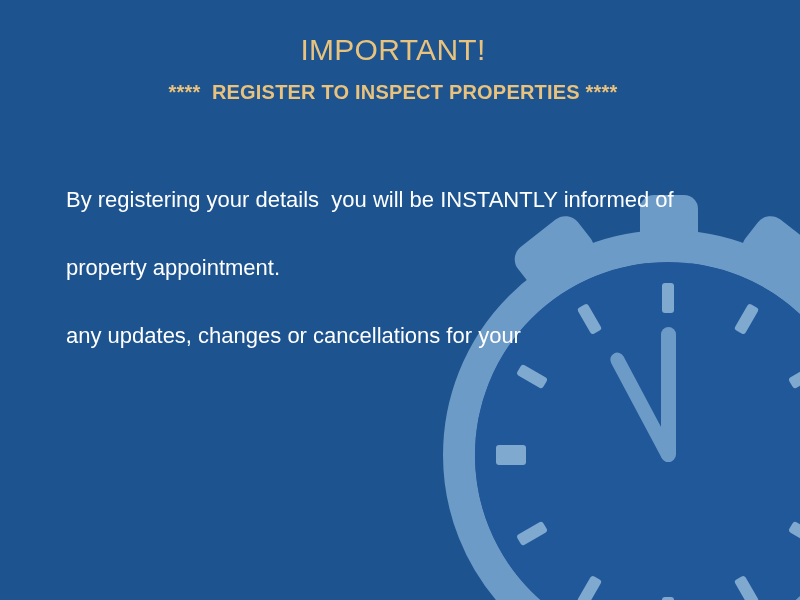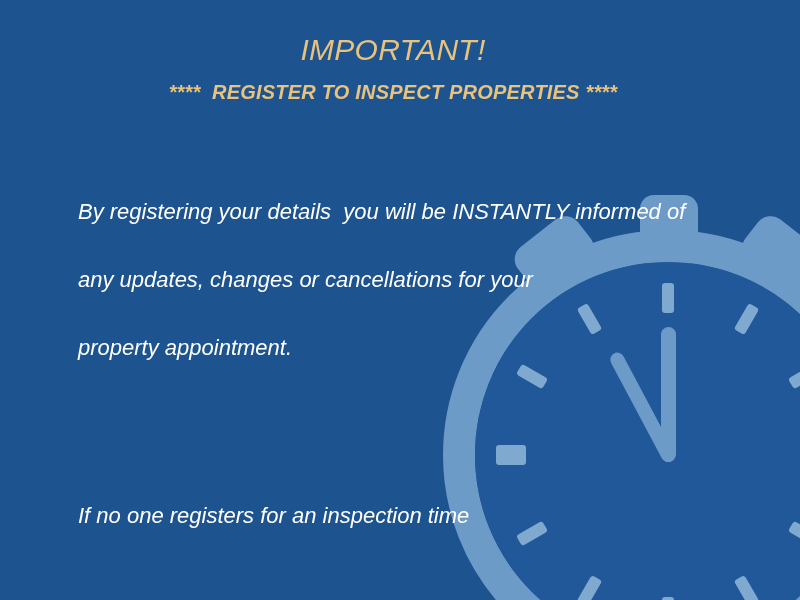--- a/index.html
+++ b/index.html
@@ -28,21 +28,20 @@
     pointer-events: none;
   }
 
   
   #content {
     position: absolute;
     left: 0;
     top: 0;
     width: 640px;
     height: 600px;
-    font-style: italic;
   }
 
   .headline-block {
     position: absolute;
     left: 0;
     top: 30px;
     width: 786px;
     text-align: center;
   }
   .headline-1 {
@@ -63,21 +62,21 @@
     margin-top: 3px;
   }
 
   .body-block {
     position: absolute;
     left: 62px;
     top: 144px;
     width: 650px;
   }
   .para {
-    margin: 16px;
+    margin: 4px;
     white-space: pre-wrap;
   }
   .para-line {
     color: #ffffff;
     font-size: 22px;
     font-weight: 400;
     line-height: 32px;
     white-space: pre;
   }
   .gap {
@@ -159,27 +158,26 @@
 
     <div class="headline-block">
       <div class="headline-1">IMPORTANT!</div>
       <div class="headline-2">****  REGISTER TO INSPECT PROPERTIES ****</div>
     </div>
 
     <div class="body-block">
 
       <div class="para">
         <div class="para-line">By registering your details  you will be INSTANTLY informed of</div>
+        <div class="para-line">property appointment.</div>
         <div class="para-line">any updates, changes or cancellations for your</div>
-        <div class="para-line">property appointment.</div>
       </div>
 
       <div class="gap"></div>
 
       <div class="para">
-        <div class="para-line">If no one registers for an inspection time</div>
       </div>
 
       <div class="gap-small"></div>
 
     </div>
   </div>
 </div>
 
 </body></html>

